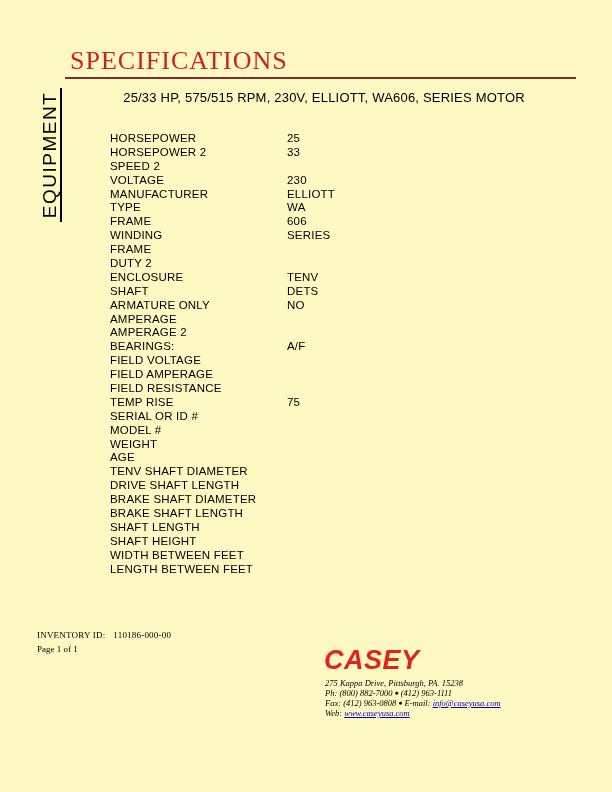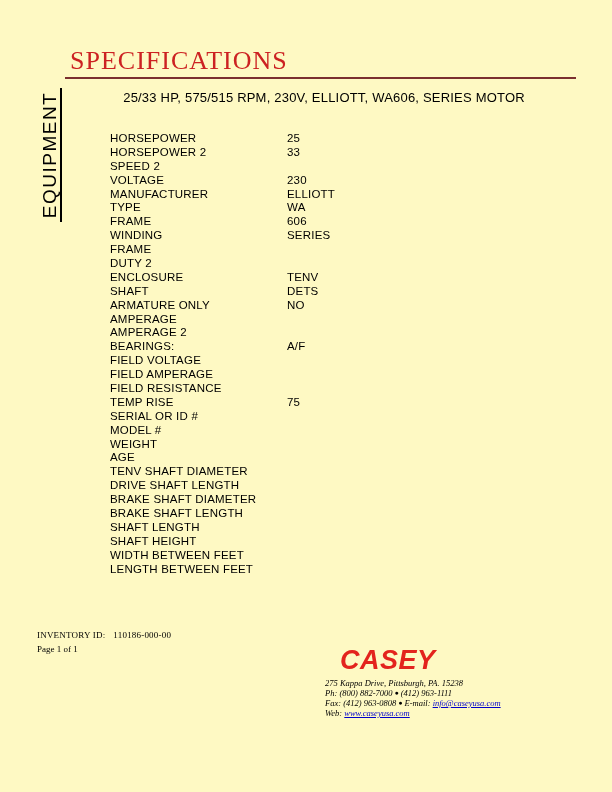--- a/index.html
+++ b/index.html
@@ -60,21 +60,21 @@
     font-family:"Liberation Serif", serif;
     font-size:9px; letter-spacing:0.2px;text-align:center;
   }
   .inventory .inv-value { margin-left:8px; }
   .pagenum {
     position:absolute; left:37px; top:644px;
     font-family:"Liberation Serif", serif;
     font-size:9px;
   }
   .logo {
-    position:absolute; left:340px; top:645px;
+    position:absolute; left:324px; top:645px;
     font-size:27px; font-weight:bold; font-style:italic;
     letter-spacing:0.5px;
     font-family:"Liberation Sans", sans-serif;
     text-align:center;
   }
   .company {
     position:absolute; left:325px; top:678px;
     font-family:"Liberation Serif", serif;
     font-style:italic;
     font-size:8.5px; line-height:10px;

